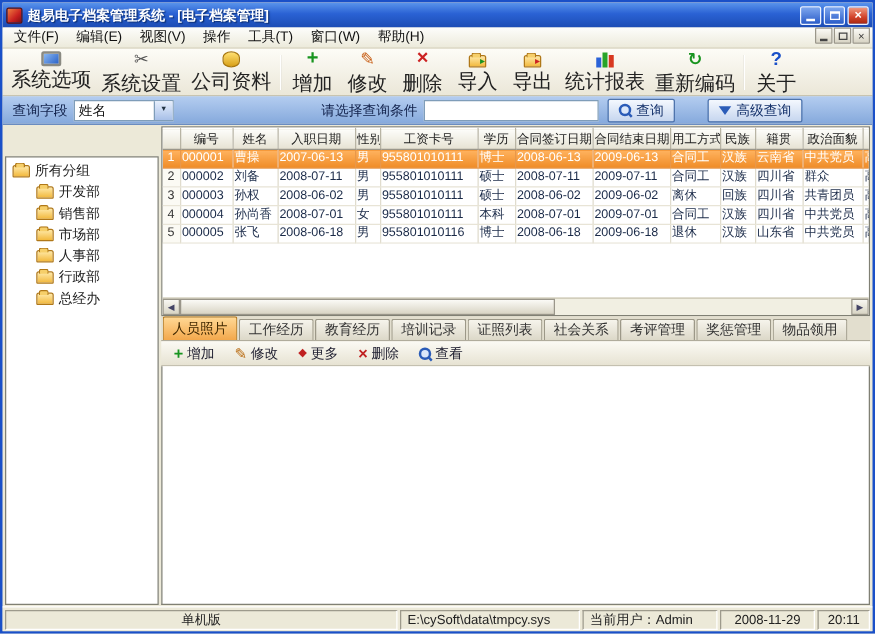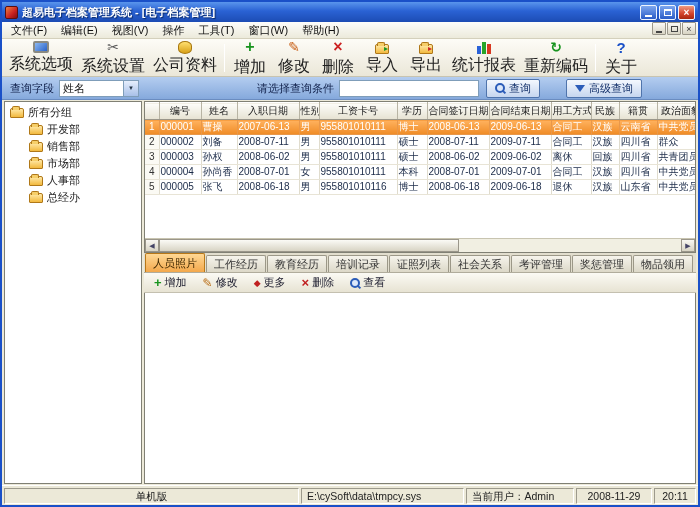--- a/index.html
+++ b/index.html
@@ -58,21 +58,21 @@
   .qinput{ width:140px; height:17px; border:1px solid #7f9db9; font-size:11px; padding:0 3px; font-family:inherit; }
   .qbtn{ display:flex; align-items:center; gap:4px; height:19px; padding:0 8px; background:linear-gradient(180deg,#f4f8fe,#c6d6ef); border:1px solid #4f74ac; border-radius:2px; font-size:11px; color:#13306a; margin-left:7px; white-space:nowrap; }
   .qbtn.adv{ margin-left:26px; }
   .mag{ width:10px; height:10px; position:relative; display:inline-block; }
   .mag::before{ content:""; position:absolute; top:0; left:0; width:6px; height:6px; border:2px solid #2b5cb8; border-radius:50%; background:#dce8fa; }
   .mag::after{ content:""; position:absolute; width:4px; height:2px; background:#2b5cb8; transform:rotate(45deg); right:-1px; bottom:0; }
   .funnel{ width:0; height:0; border-left:5px solid transparent; border-right:5px solid transparent; border-top:7px solid #2b5cb8; }
 
   
   .main{ flex:1; display:flex; min-height:0; padding:1px 2px; }
-  .tree{ width:138px; flex:0 0 auto; background:#fff; border:1px solid #808074; margin-right:2px; padding:2px 0; font-size:11px; color:#222; overflow:hidden; }
+  .tree{ width:123px; flex:0 0 auto; background:#fff; border:1px solid #808074; margin-right:2px; padding:2px 0; font-size:11px; color:#222; overflow:hidden;margin-top:24px; }
   .tree-row{ display:flex; align-items:center; gap:4px; height:17px; padding-left:5px; white-space:nowrap; }
   .tree-row.child{ padding-left:24px; }
   .tfolder{ width:14px; height:10px; background:linear-gradient(180deg,#ffe9a8,#f2b93e); border:1px solid #b07818; border-radius:2px 2px 1px 1px; position:relative; flex:0 0 auto; }
   .tfolder::before{ content:""; position:absolute; top:-3px; left:1px; width:6px; height:3px; background:#f6cf6a; border:1px solid #b07818; border-bottom:none; border-radius:2px 2px 0 0; }
 
   .right{ flex:1; display:flex; flex-direction:column; min-width:0; }
 
   
   .gridwrap{ height:152px; flex:0 0 auto; background:#fff; border:1px solid #808074; display:flex; flex-direction:column; overflow:hidden; }
   table{ border-collapse:collapse; table-layout:fixed; width:584px; font-size:10px; flex:0 0 auto; }
@@ -250,20 +250,24 @@
         <span class="tfolder"></span>
         <span>销售部</span>
       </div>
       <div class="tree-row child">
         <span class="tfolder"></span>
         <span>市场部</span>
       </div>
       <div class="tree-row child">
         <span class="tfolder"></span>
         <span>人事部</span>
+      </div>
+      <div class="tree-row child">
+        <span class="tfolder"></span>
+        <span>行政部</span>
       </div>
       <div class="tree-row child">
         <span class="tfolder"></span>
         <span>总经办</span>
       </div>
     </div>
 
     <div class="right">
 
       <div class="gridwrap">
@@ -427,19 +431,19 @@
           <span>查看</span>
         </div>
       </div>
 
       <div class="tabcontent"></div>
     </div>
   </div>
 
   <div class="statusbar">
     <div class="spanel sp-spacer sp-center">单机版</div>
-    <div class="spanel" style="width:163px">E:\cySoft\data\tmpcy.sys</div>
+    <div class="spanel" style="width:144px">E:\cySoft\data\tmpcy.sys</div>
     <div class="spanel" style="width:108px">当前用户：Admin</div>
     <div class="spanel sp-center" style="width:76px">2008-11-29</div>
     <div class="spanel sp-center" style="width:42px">20:11</div>
   </div>
 
 </div>
 
 </body></html>

